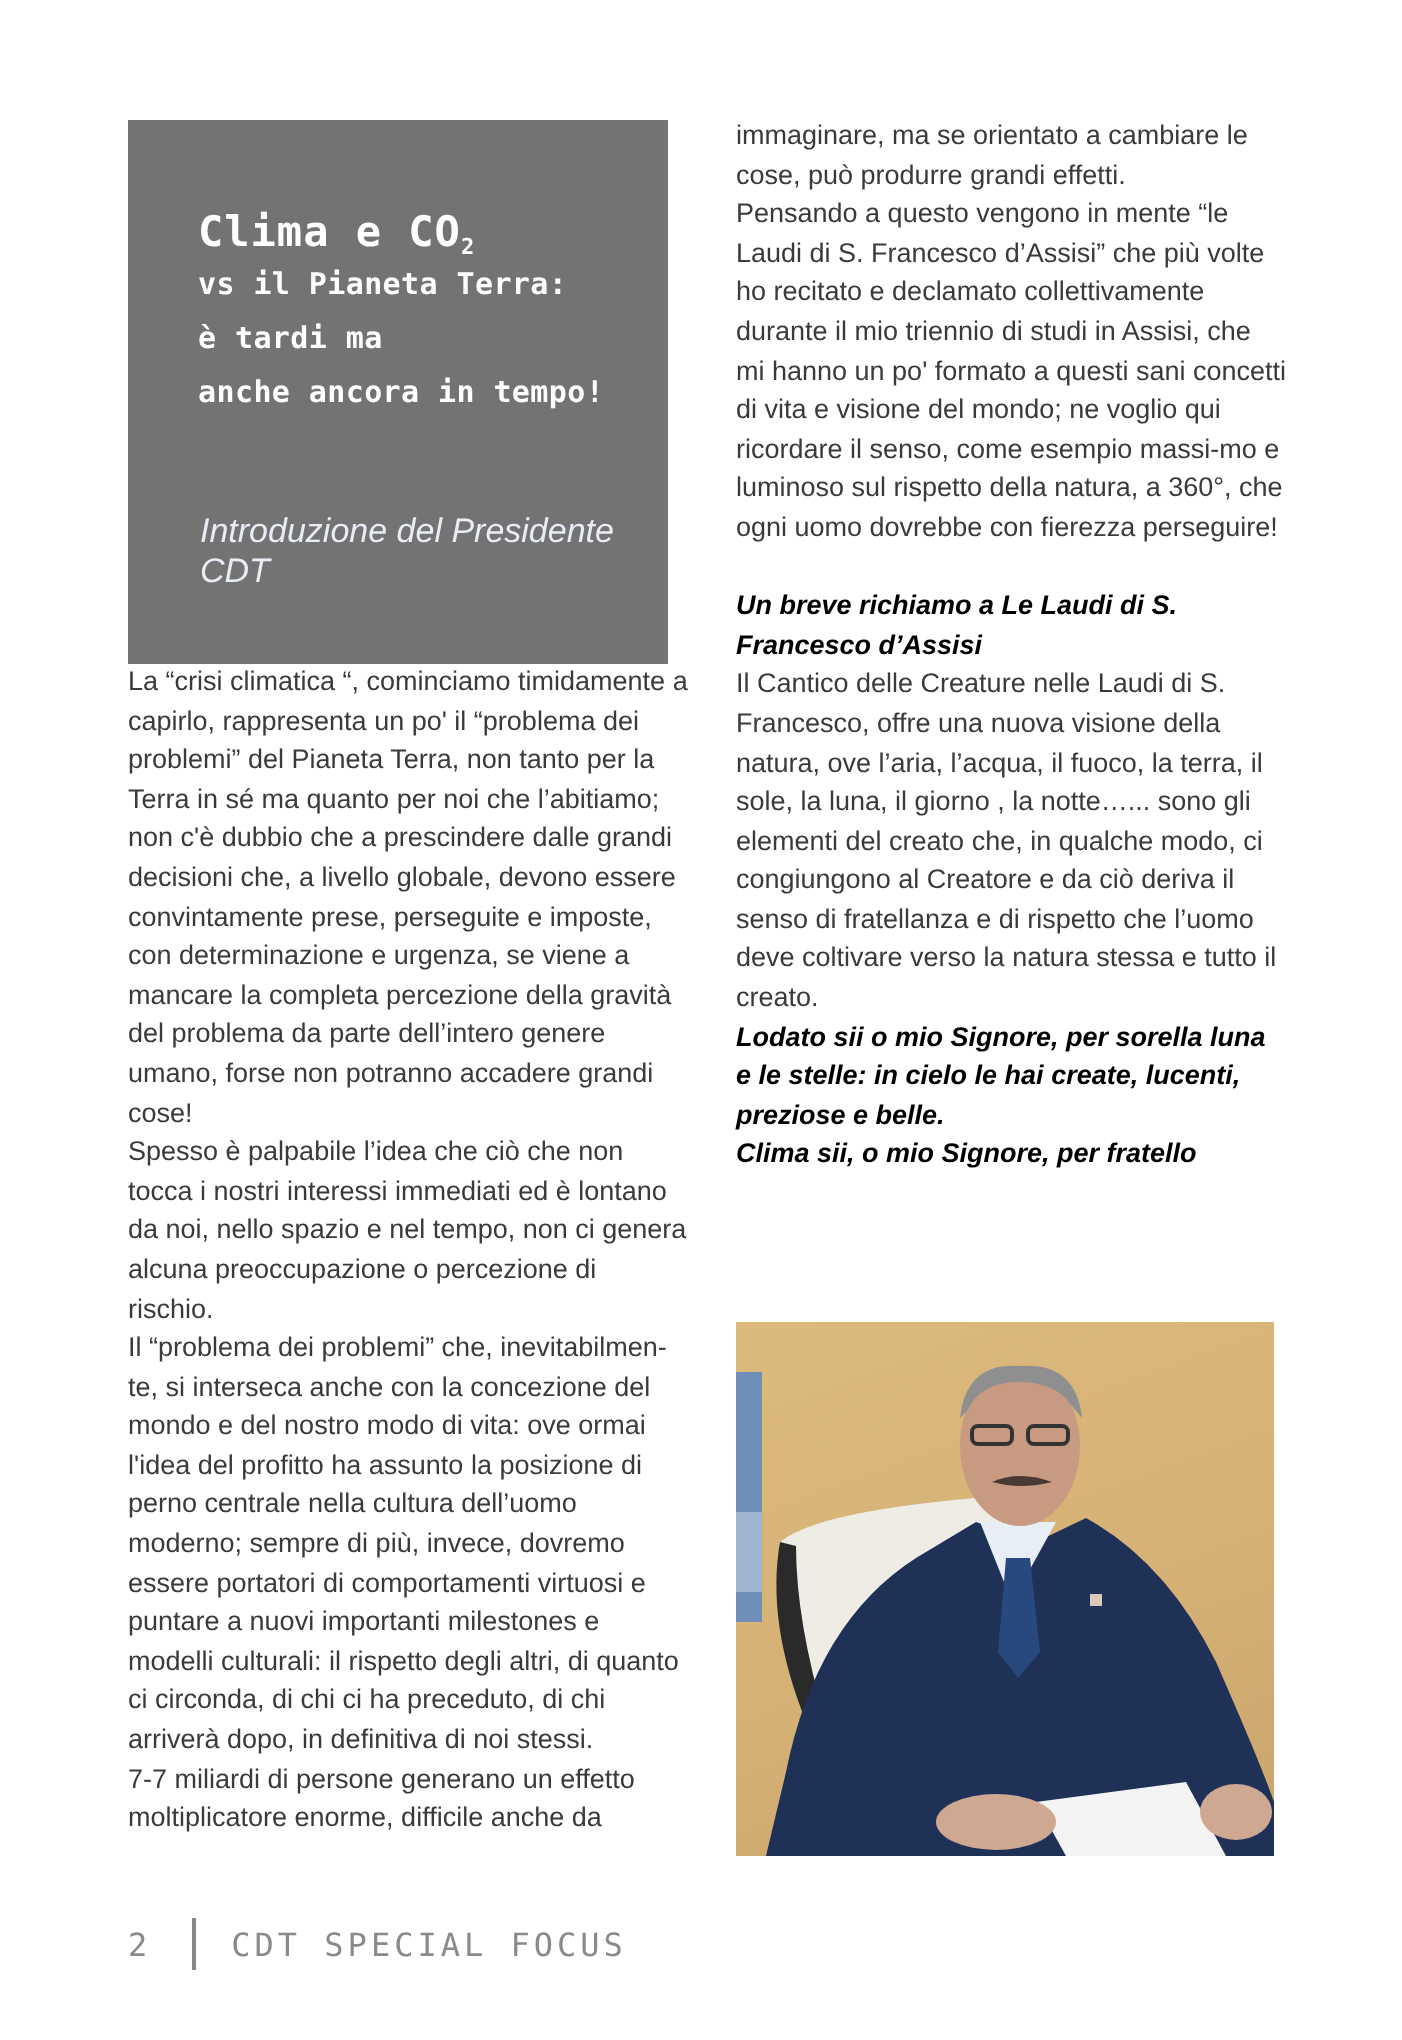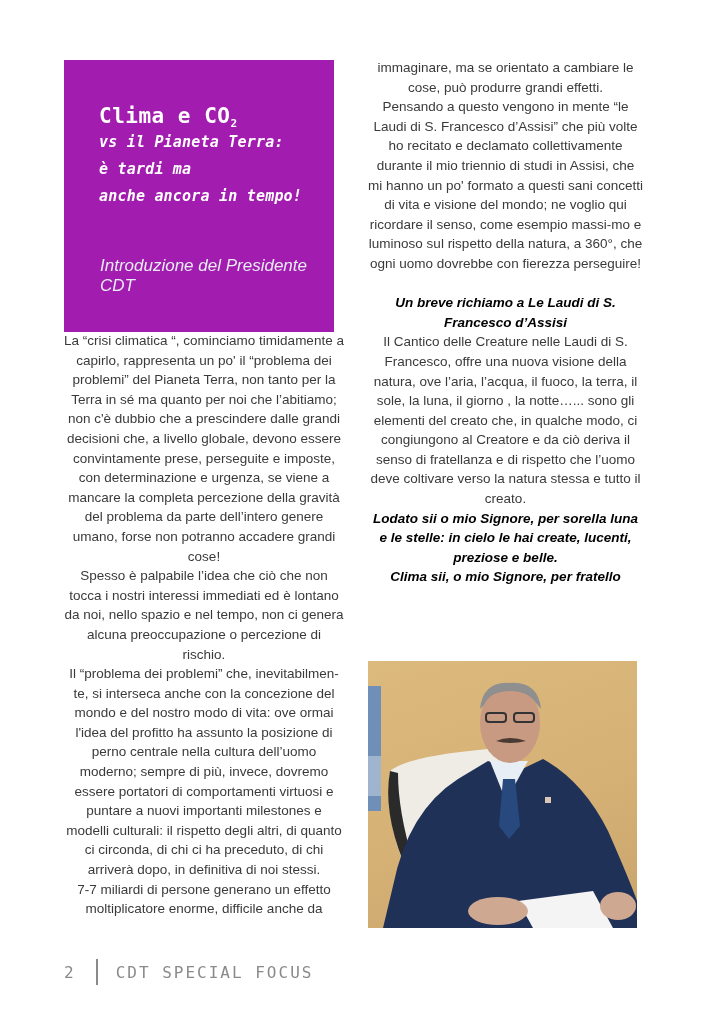--- a/index.html
+++ b/index.html
@@ -4,44 +4,44 @@
 <style>
   html, body { margin: 0; padding: 0; }
   body {
     width: 701px; height: 1020px; position: relative; overflow: hidden;
     background: #ffffff;
     font-family: "Liberation Sans", sans-serif;
     color: #3a3a3a;
   }
   .title-box {
     position: absolute; left: 64px; top: 60px; width: 270px; height: 272px;
-    background: #a21caf;
+    background: #737373;
     color: #ffffff;
   }
   .title-box .headline {
     position: absolute; left: 35px; top: 43px; width: 230px;
     font-family: "DejaVu Sans Mono", monospace;
     font-weight: bold;
   }
   .headline .h1 {
     font-size: 21px; letter-spacing: 0.5px; line-height: 26px; display: block;
   }
   .headline .h1 sub { font-size: 11px; vertical-align: -4px; line-height: 0; }
   .headline .h2 {
-    font-size: 15px; line-height: 27px; display: block; letter-spacing: 0.2px; font-style: italic;
+    font-size: 15px; line-height: 27px; display: block; letter-spacing: 0.2px;
   }
   .title-box .intro {
     position: absolute; left: 36px; top: 196px;
     font-size: 17px; color: #e8ecf4; font-style: italic;
   }
   .col {
     position: absolute;
     font-size: 13.5px; line-height: 19.6px; color: #3a3a3a;
   }
-  .col p { margin: 0; text-align: center; }
+  .col p { margin: 0; }
   .col-left { left: 64px; top: 331px; width: 280px; }
   .col-right { left: 368px; top: 58px; width: 275px; }
   .bi { font-weight: bold; font-style: italic; color: #000000; }
   .gap { height: 19.6px; }
   .photo {
     position: absolute; left: 368px; top: 661px; width: 269px; height: 267px;
     overflow: hidden;
     background: linear-gradient(160deg, #dcb97c 0%, #d5b176 55%, #c9a56c 100%);
   }
   .footer {

